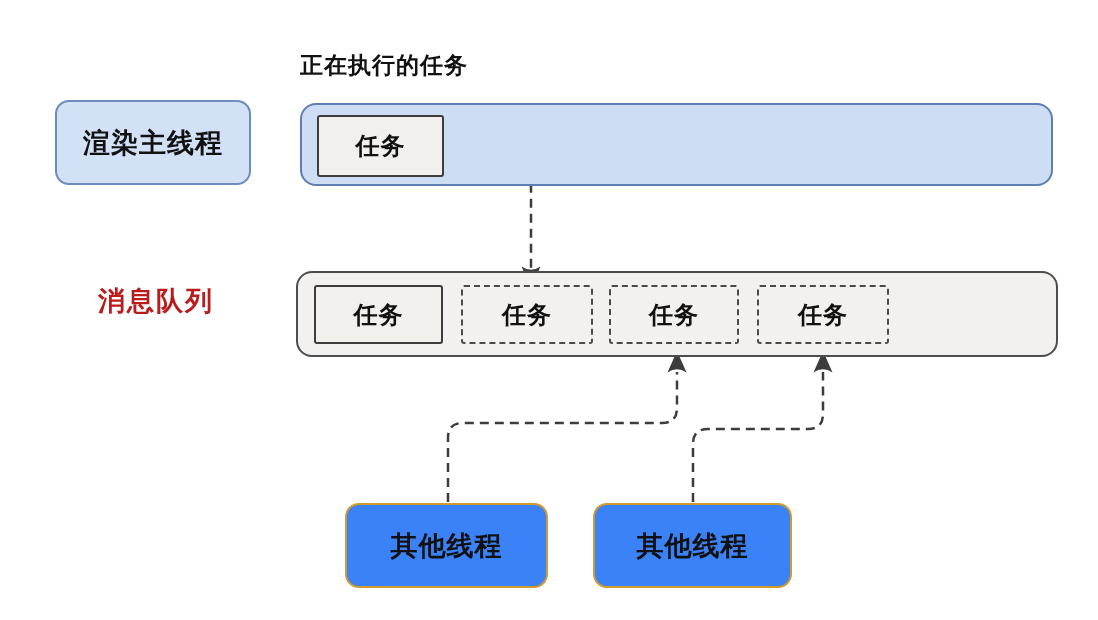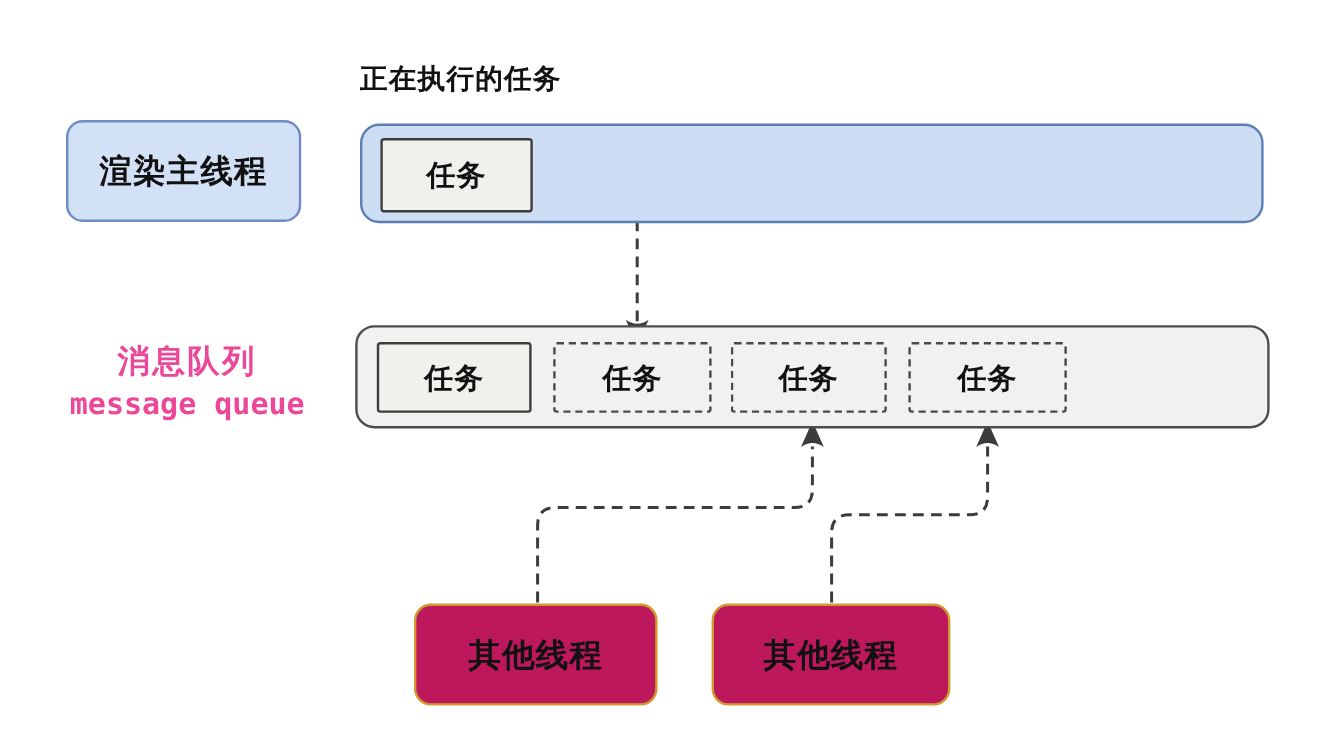--- a/index.html
+++ b/index.html
@@ -98,38 +98,38 @@
   .q-task { top: 12px; height: 59px; }
   .q1 { left: 16px;  width: 129px; }
   .q2 { left: 163px; width: 132px; }
   .q3 { left: 311px; width: 130px; }
   .q4 { left: 459px; width: 132px; }
   .queue-label {
     position: absolute;
     left: 30px; top: 283px;
     width: 252px;
     text-align: center;
-    color: #ec4899;
+    color: #b91c1c;
     font-weight: 700;
   }
   .queue-label .zh {
     font-size: 27px;
     letter-spacing: 2px;
     line-height: 36px;
   }
   .queue-label .en {
     font-family: "DejaVu Sans Mono", "Liberation Mono", monospace;
     font-size: 25px;
     line-height: 36px;
     letter-spacing: 0px;
   }
   .orange-node {
     top: 503px;
     height: 85px;
-    background: #be185d;
+    background: #3b82f6;
     border: 2.5px solid #d09a2e;
     border-radius: 14px;
     font-size: 27px;
     letter-spacing: 1px;
   }
   .orange-a { left: 345px; width: 203px; }
   .orange-b { left: 593px; width: 199px; }
 </style>
 </head>
 <body>
@@ -161,21 +161,20 @@
   </div>
 
   <div class="blue-bar">
     <div class="task exec-task">
       <span>任务</span>
     </div>
   </div>
 
   <div class="queue-label">
     <div class="zh">消息队列</div>
-    <div class="en">message queue</div>
   </div>
 
   <div class="gray-bar">
     <div class="task q-task q1">
       <span>任务</span>
     </div>
     <div class="task dashed q-task q2">
       <span>任务</span>
     </div>
     <div class="task dashed q-task q3">

